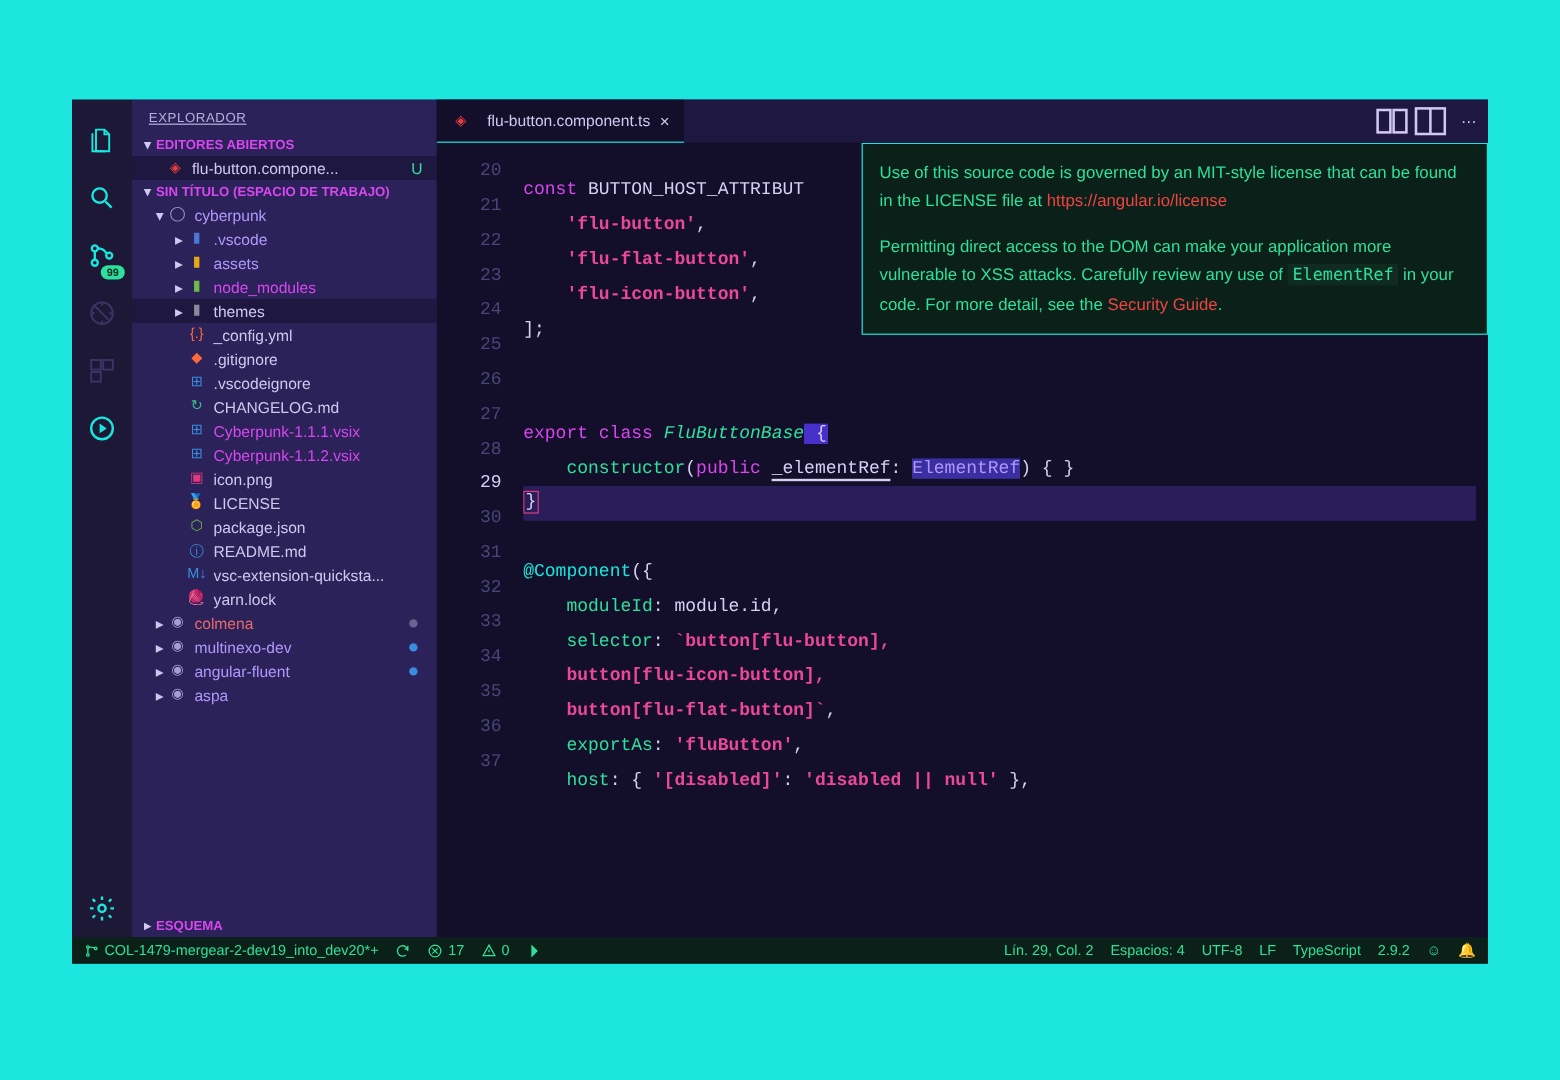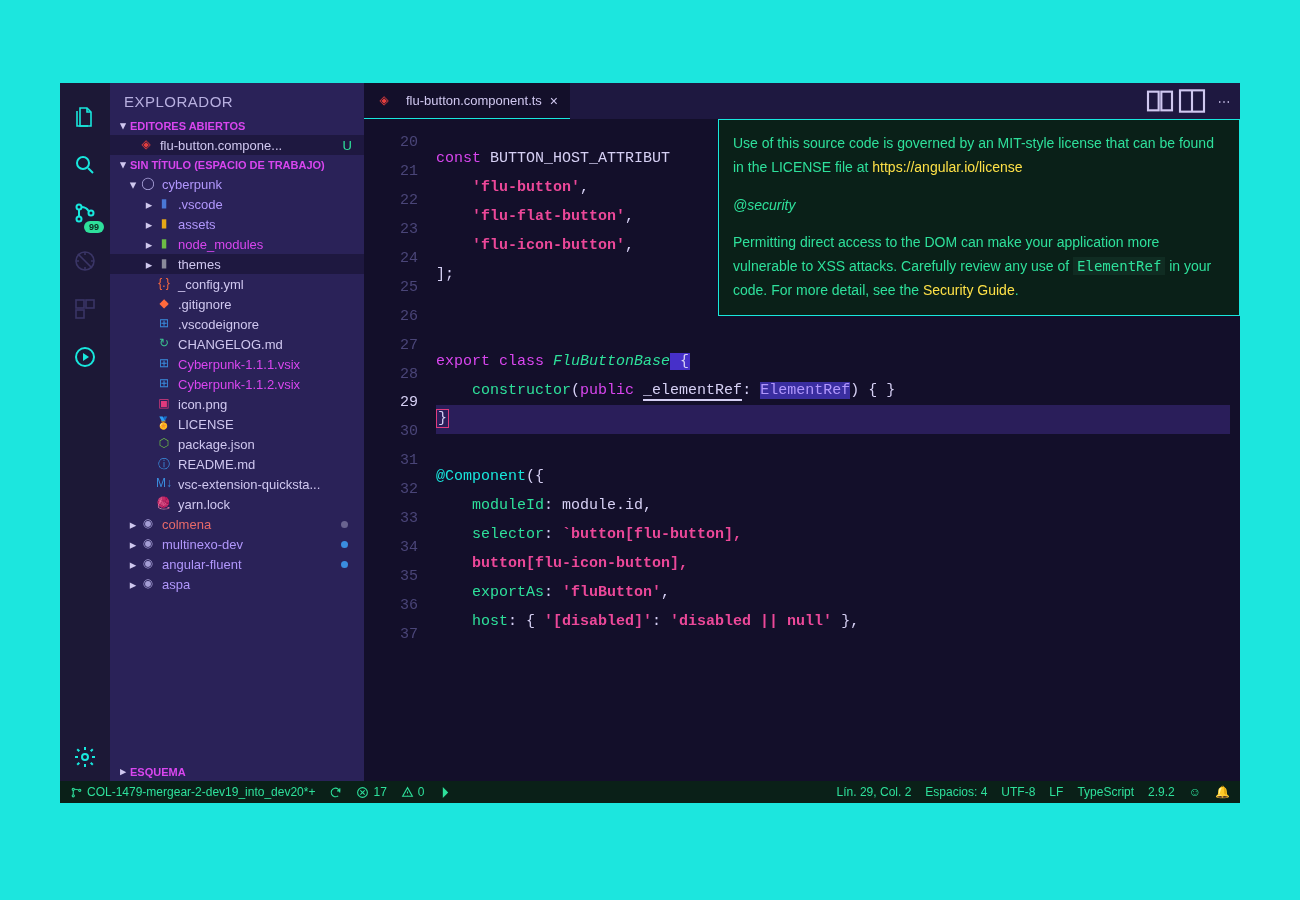--- a/index.html
+++ b/index.html
@@ -48,23 +48,24 @@
   .activitybar .spacer { flex: 1; }
   .sidebar {
     width: 254px;
     background: #2a2258;
     color: #c8c2ec;
     display: flex; flex-direction: column;
     overflow: hidden;
   }
   .sidebar-title {
     padding: 10px 14px 6px;
-    font-size: 15px;
+    font-size: 11px;
     letter-spacing: 0.5px;
     color: #b8b0e0;
+    text-decoration: underline;
   }
   .section-head {
     padding: 3px 6px;
     font-size: 11px;
     font-weight: bold;
     color: #d946ef;
     display: flex; align-items: center;
     cursor: pointer;
   }
   .section-head .chev { width: 14px; text-align: center; color: #d0c8f0; }
@@ -119,21 +120,21 @@
   .cursor-brace { border:1px solid #e03a7d; padding:0 1px; }
   .hover-popup {
     position:absolute; top:0px; right:0px; width:522px;
     background:#0a2018; border:1px solid #18e7dd;
     padding:12px 14px; font-family:"Segoe UI",Arial,sans-serif;
     font-size:14px; line-height:1.7; color:#2ee09b;
     overflow:hidden;
   }
   .hover-popup .para { margin-bottom:14px; }
   .hover-popup .italic { font-style:italic; }
-  .hover-popup a { color:#fde047; text-decoration:none; }
+  .hover-popup a { color:#ef4444; text-decoration:none; }
   .hover-popup code { font-family:"Consolas",monospace; background:#102c22; padding:1px 4px; }
   .statusbar {
     height:22px; background:#0a2018; color:#2ee09b;
     display:flex; align-items:center; font-size:12px;
     padding:0 10px; gap:14px;
   }
   .statusbar .sb { display:flex; align-items:center; gap:4px; cursor:pointer; }
   .statusbar .spacer{flex:1;}
   .statusbar svg{width:13px;height:13px;}
   .tree-scroll{flex:1; overflow:hidden;}
@@ -371,26 +372,26 @@
 <div class="code-line"></div>
 <div class="code-line"></div>
 <div class="code-line"><span class="kw">export</span><span class="kw"> class</span><span class="cls"> FluButtonBase</span><span class="punct brace-hl"> {</span></div>
 <div class="code-line">    <span class="fn">constructor</span><span class="punct">(</span><span class="kw">public</span><span> </span><span class="var underline">_elementRef</span><span class="punct">: </span><span class="type param-hl">ElementRef</span><span class="punct">)</span><span class="punct"> { }</span></div>
 <div class="code-line active"><span class="punct cursor-brace">}</span></div>
 <div class="code-line"></div>
 <div class="code-line"><span class="dec">@</span><span class="dec">Component</span><span class="punct">({</span></div>
 <div class="code-line">    <span class="prop">moduleId</span><span class="punct">: module.id,</span></div>
 <div class="code-line">    <span class="prop">selector</span><span class="punct">: </span><span class="str">`button[flu-button],</span></div>
 <div class="code-line">    <span class="str">button[flu-icon-button],</span></div>
+<div class="code-line">    <span class="str">button[flu-flat-button]`</span><span class="punct">,</span></div>
 <div class="code-line">    <span class="prop">exportAs</span><span class="punct">: </span><span class="str">'fluButton'</span><span class="punct">,</span></div>
 <div class="code-line">    <span class="prop">host</span><span class="punct">: { </span><span class="str">'[disabled]'</span><span class="punct">: </span><span class="str">'disabled || null'</span><span class="punct"> },</span></div>
 
           <div class="hover-popup">
             <div class="para"><span>Use of this source code is governed by an MIT-style license that can be found in the LICENSE file at </span><a>https://angular.io/license</a></div>
-            <div class="para italic">@security</div>
             <div><span>Permitting direct access to the DOM can make your application more vulnerable to XSS attacks. Carefully review any use of </span><code>ElementRef</code><span> in your code. For more detail, see the </span><a>Security Guide</a><span>.</span></div>
           </div>
         </div>
       </div>
     </div>
   </div>
 
   <div class="statusbar">
     <div class="sb">
       <svg viewBox="0 0 24 24" fill="none" stroke="currentColor" stroke-width="2">

